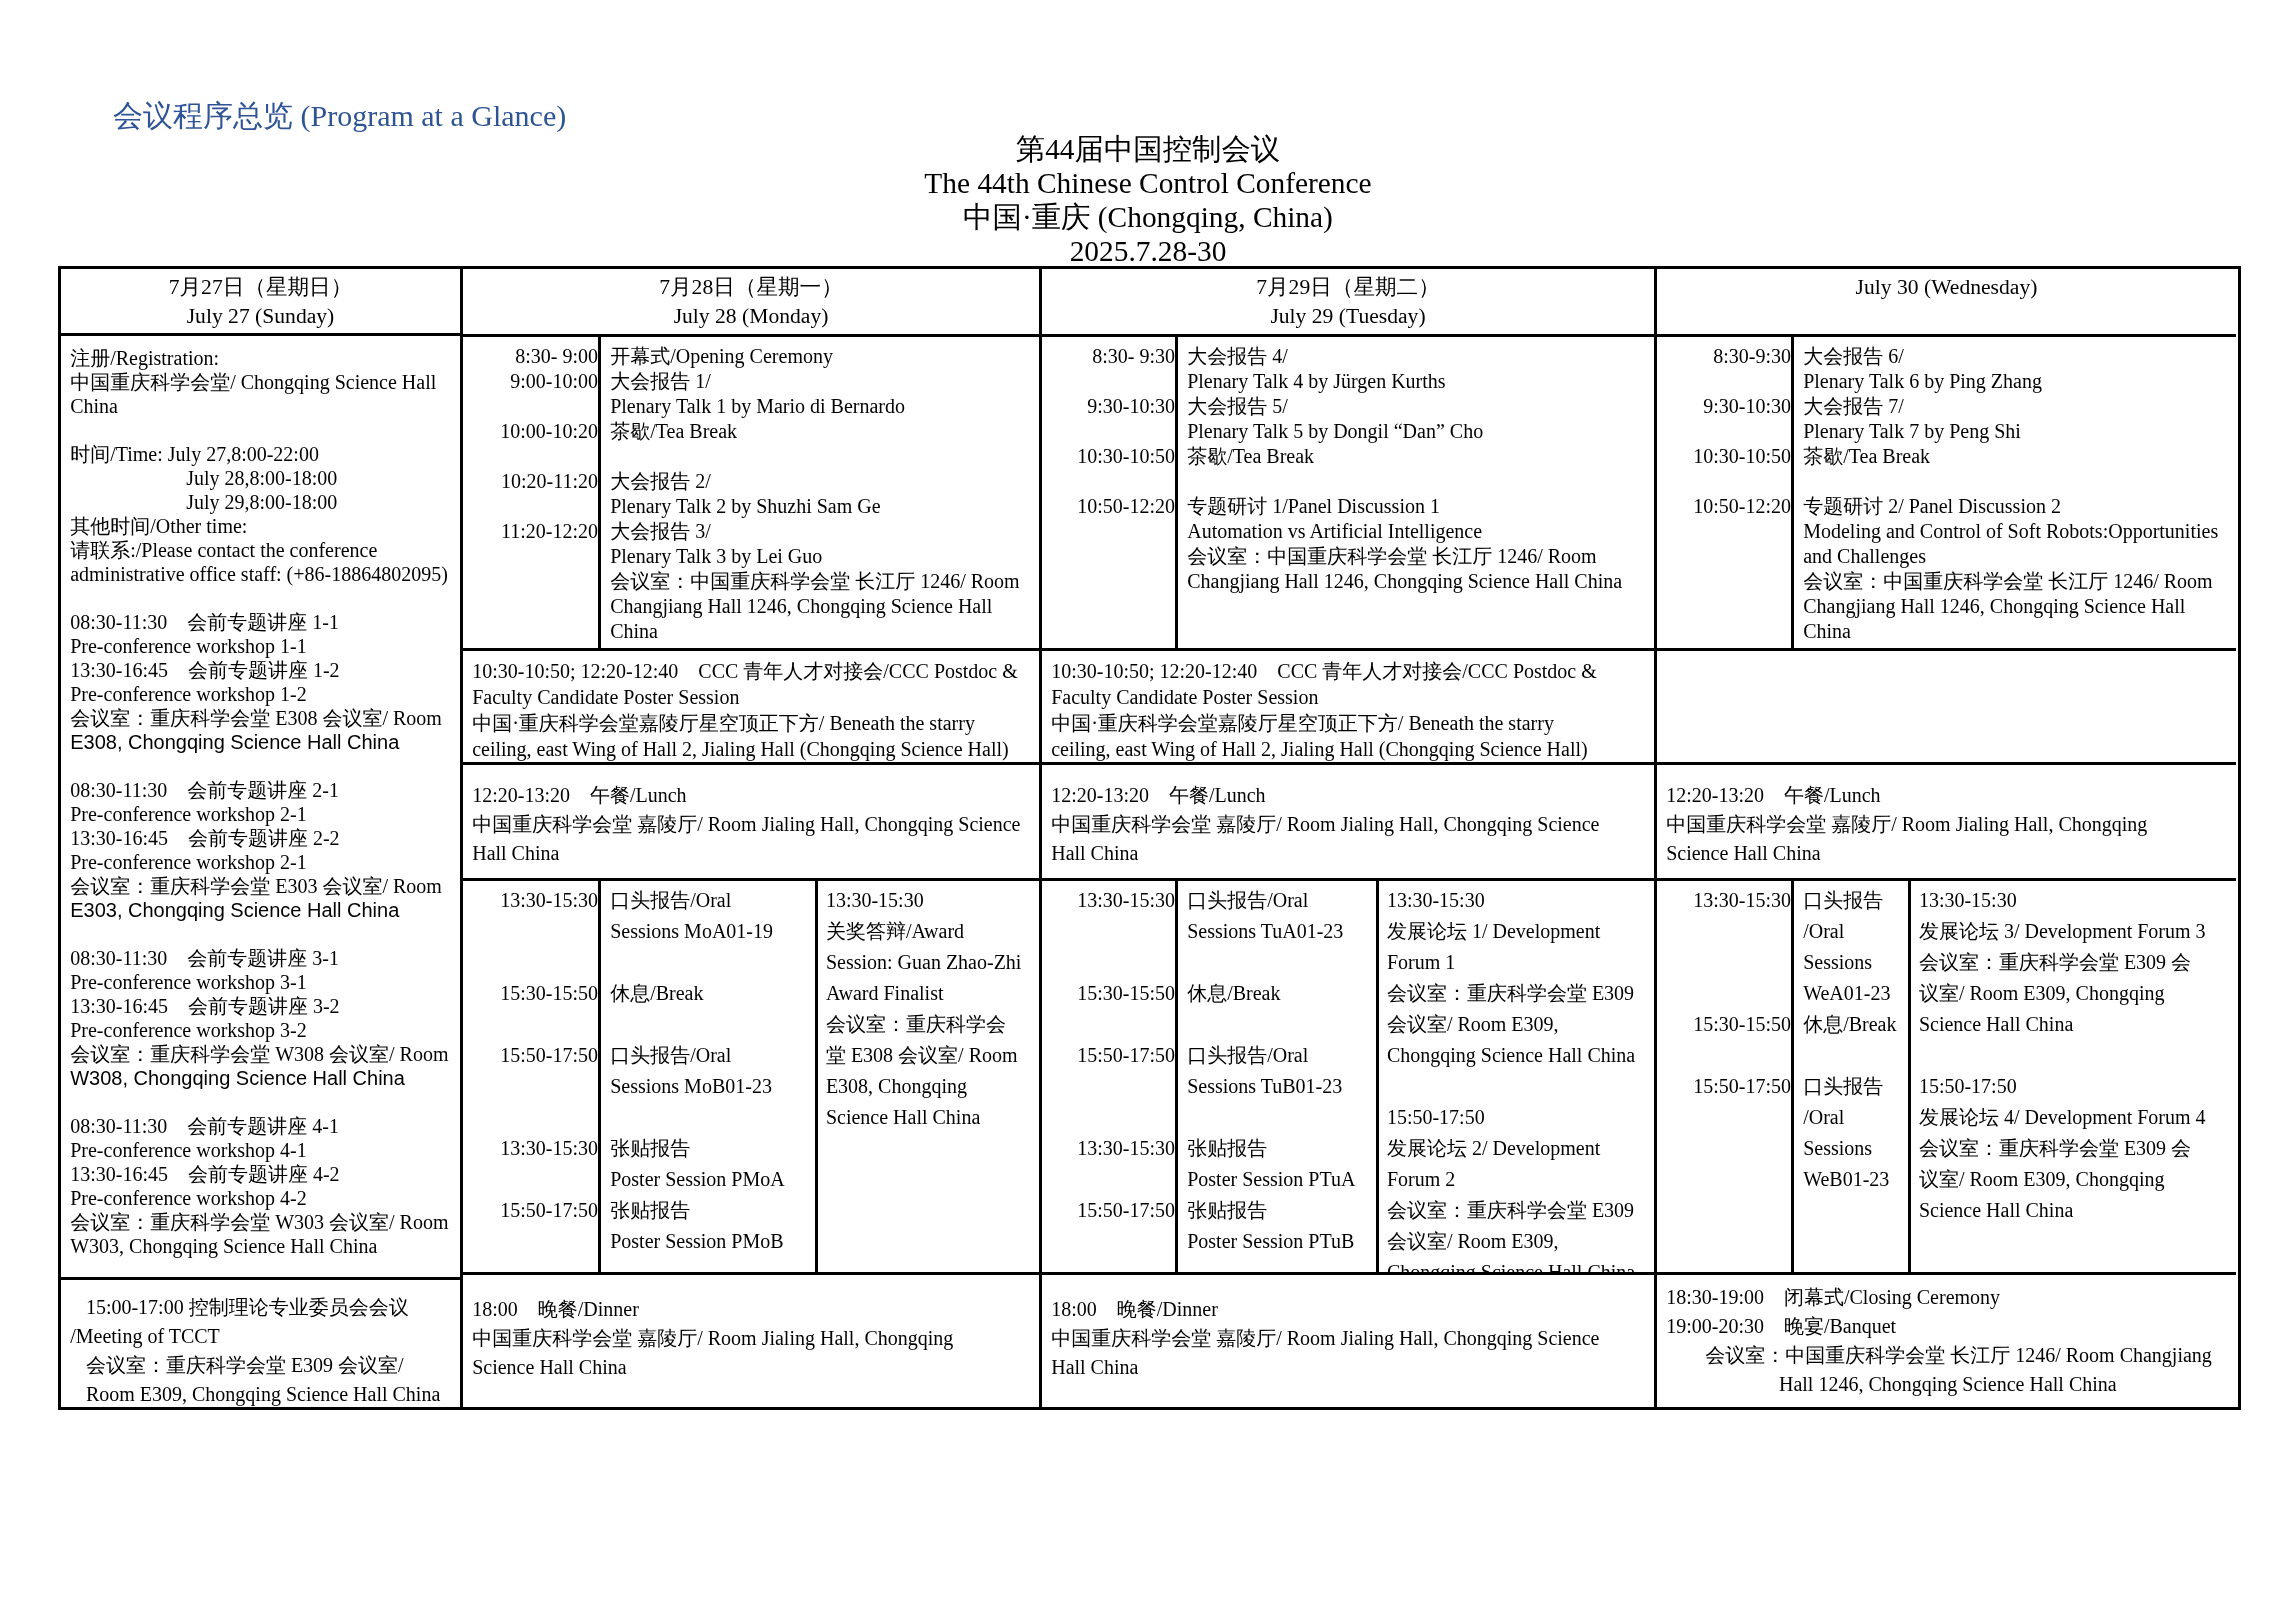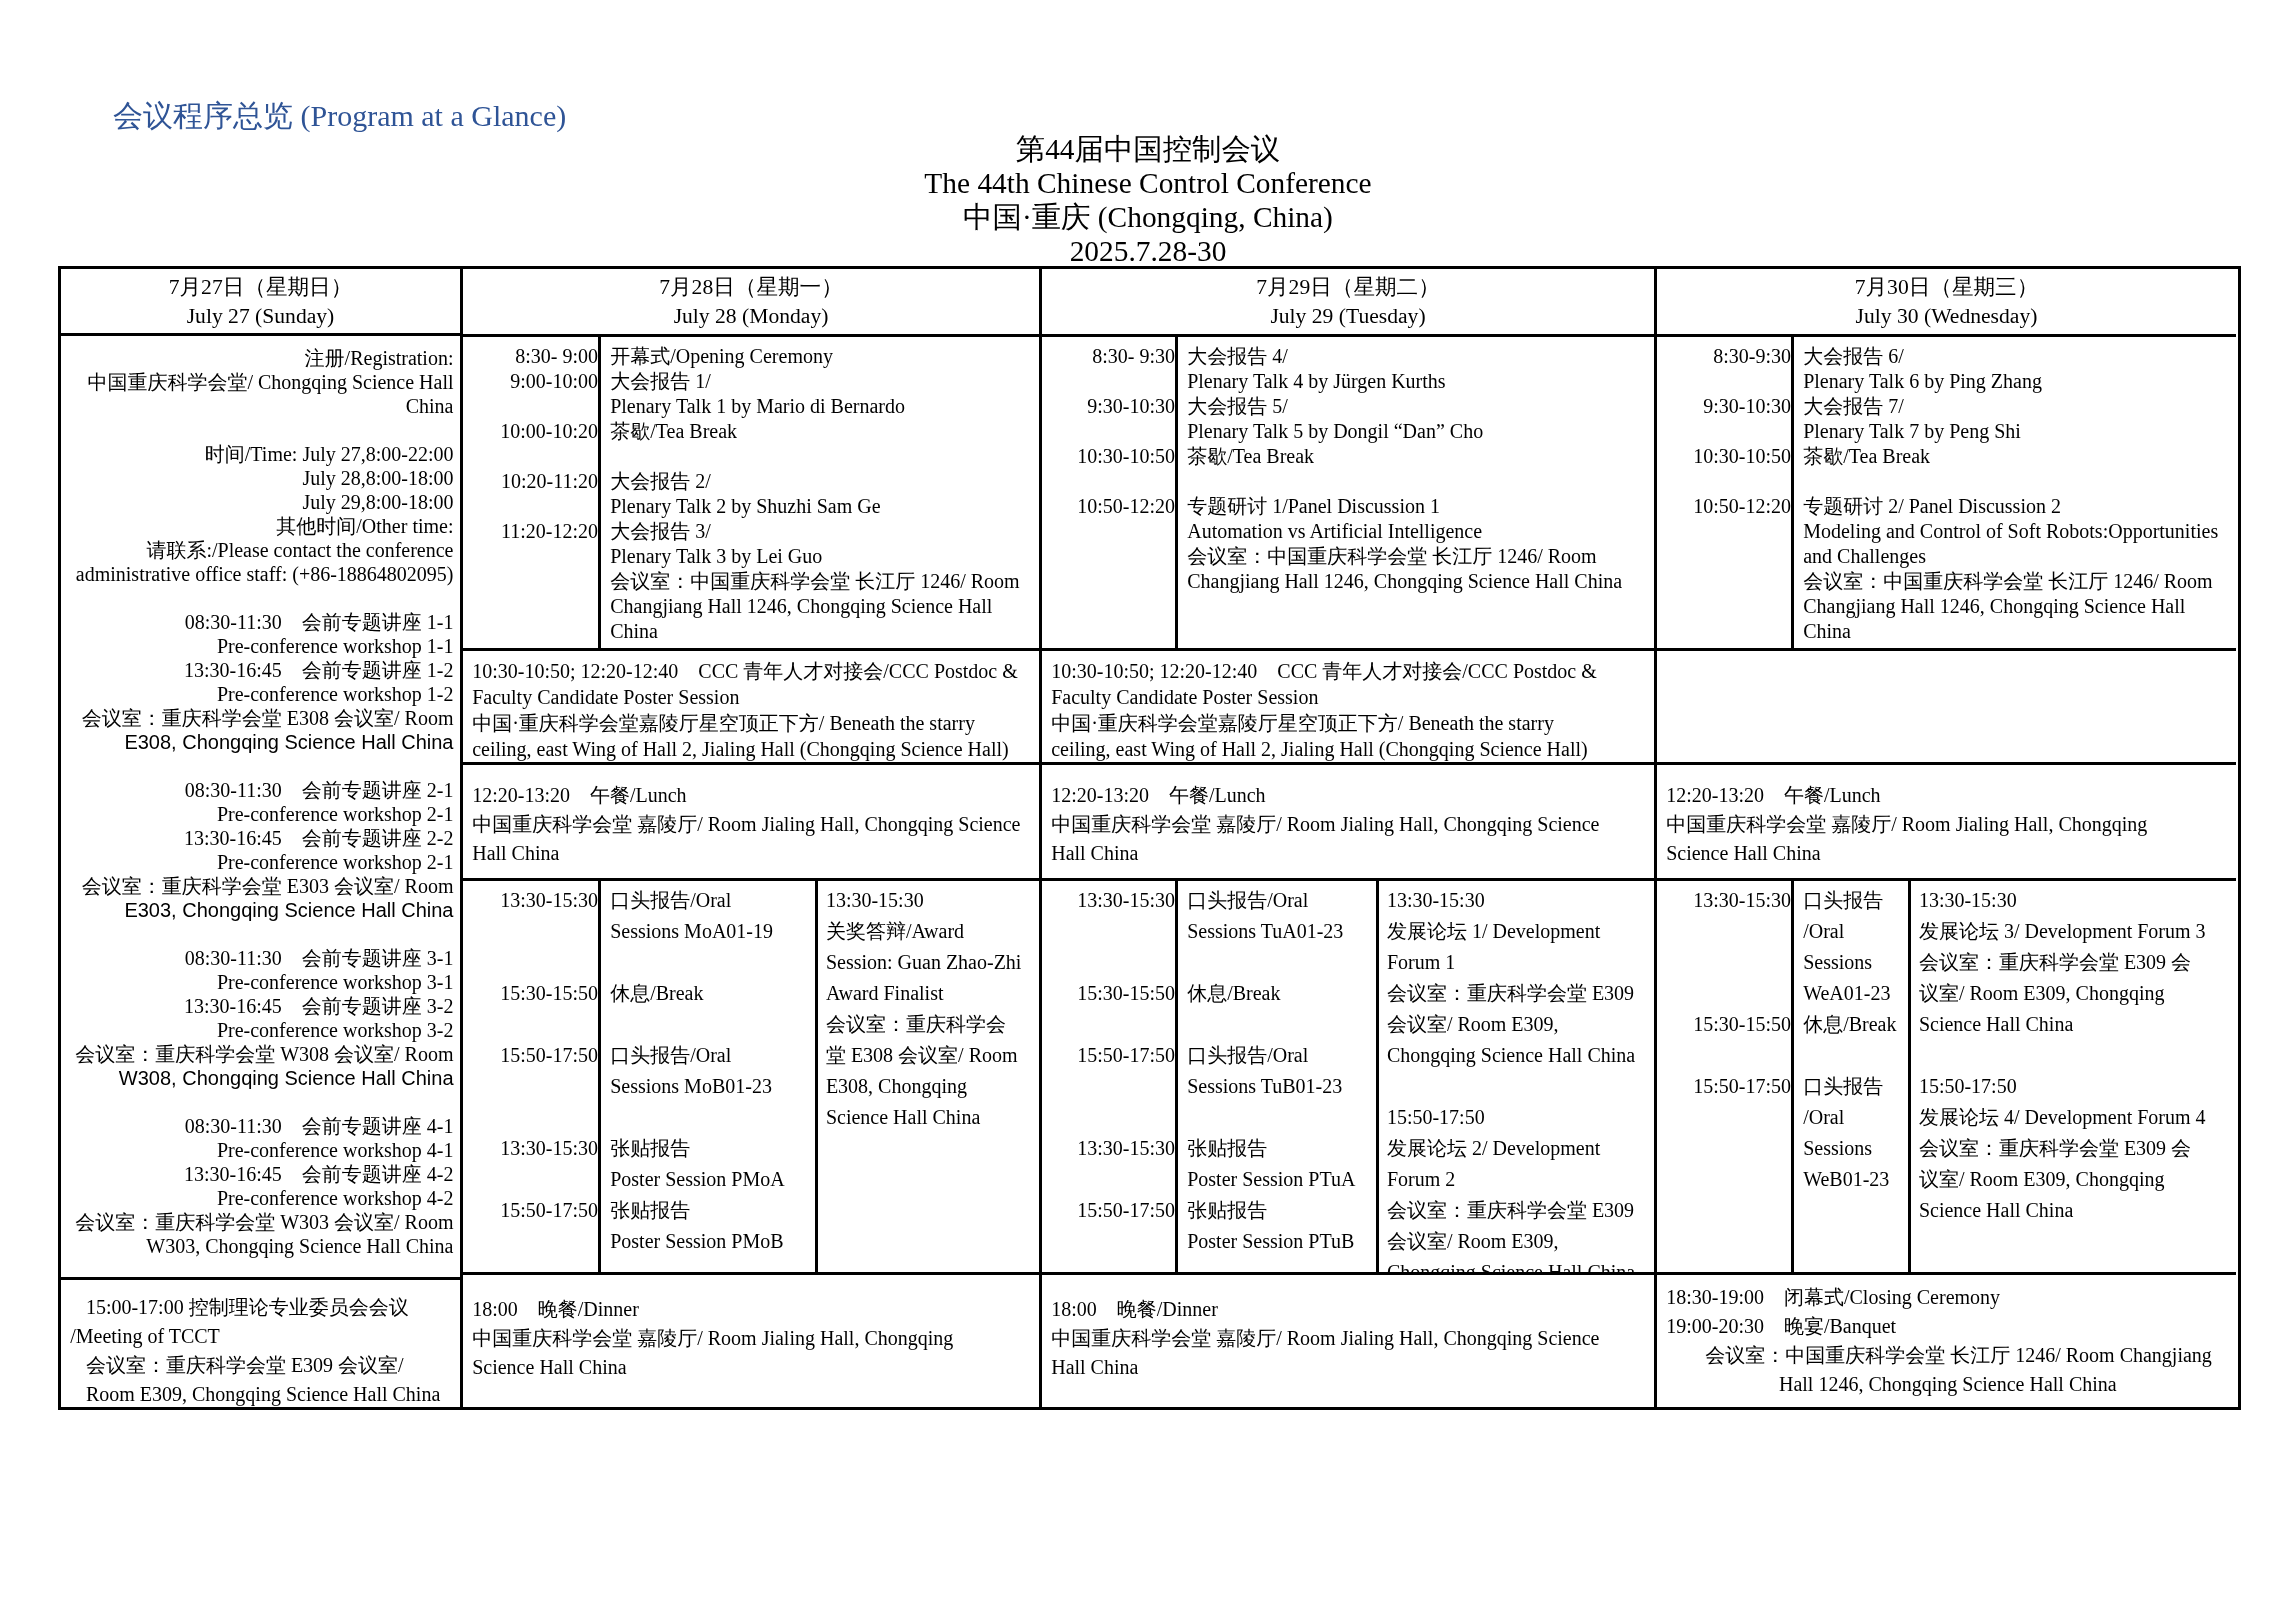--- a/index.html
+++ b/index.html
@@ -31,21 +31,21 @@
   .col-tue .tcol{width:136px;}
   .col-wed .tcol{width:137px;}
   .ccol{flex:1 1 auto;padding:6.5px 7.9px 0 9.2px;overflow:hidden;}
   .mcol{box-sizing:border-box;border-right:3.3px solid #000;flex:0 0 auto;padding:3.9px 3.9px 0 9.2px;overflow:hidden;}
   .col-mon .mcol{width:217px;}
   .col-tue .mcol{width:201px;}
   .col-wed .mcol{width:117px;}
   .rcol{flex:1 1 auto;padding:3.9px 5.2px 0 7.9px;overflow:hidden;}
   .r-afternoon .tcol{padding-top:3.9px;}
   .line{line-height:26px;min-height:26px;}
-  .sun-main .line{line-height:24px;min-height:24px;text-align:right;}
+  .sun-main .line{line-height:24px;min-height:24px;}
   .r-morning .line{line-height:25px;min-height:25px;}
   .r-poster .line{line-height:26px;min-height:26px;}
   .r-lunch .line,.r-last .line{line-height:29px;min-height:29px;}
   .r-afternoon .line{line-height:31px;min-height:31px;}
   .tcol .line{white-space:nowrap;}
   .sun-main .line,.ccol .line{white-space:nowrap;}
   .sans{font-family:"Liberation Sans","DejaVu Sans",sans-serif;}
   .indent{padding-left:116px;}
   .indent-sm{padding-left:39px;}
   .indent-xs{padding-left:15.7px;}
@@ -297,21 +297,20 @@
       </div>
       <div class="row r-last cell">
           <div class="line">18:00　晚餐/Dinner</div>
           <div class="line">中国重庆科学会堂 嘉陵厅/ Room Jialing Hall, Chongqing Science</div>
           <div class="line">Hall China</div>
         </div>
     </div>
 
     <div class="day col-wed">
       <div class="hdr">
-        <div>7月30日（星期三）</div>
         <div>July 30 (Wednesday)</div>
       </div>
       <div class="row r-morning subcols">
         <div class="tcol">
             <div class="line">8:30-9:30</div>
             <div class="line">&nbsp;</div>
             <div class="line">9:30-10:30</div>
             <div class="line">&nbsp;</div>
             <div class="line">10:30-10:50</div>
             <div class="line">&nbsp;</div>

